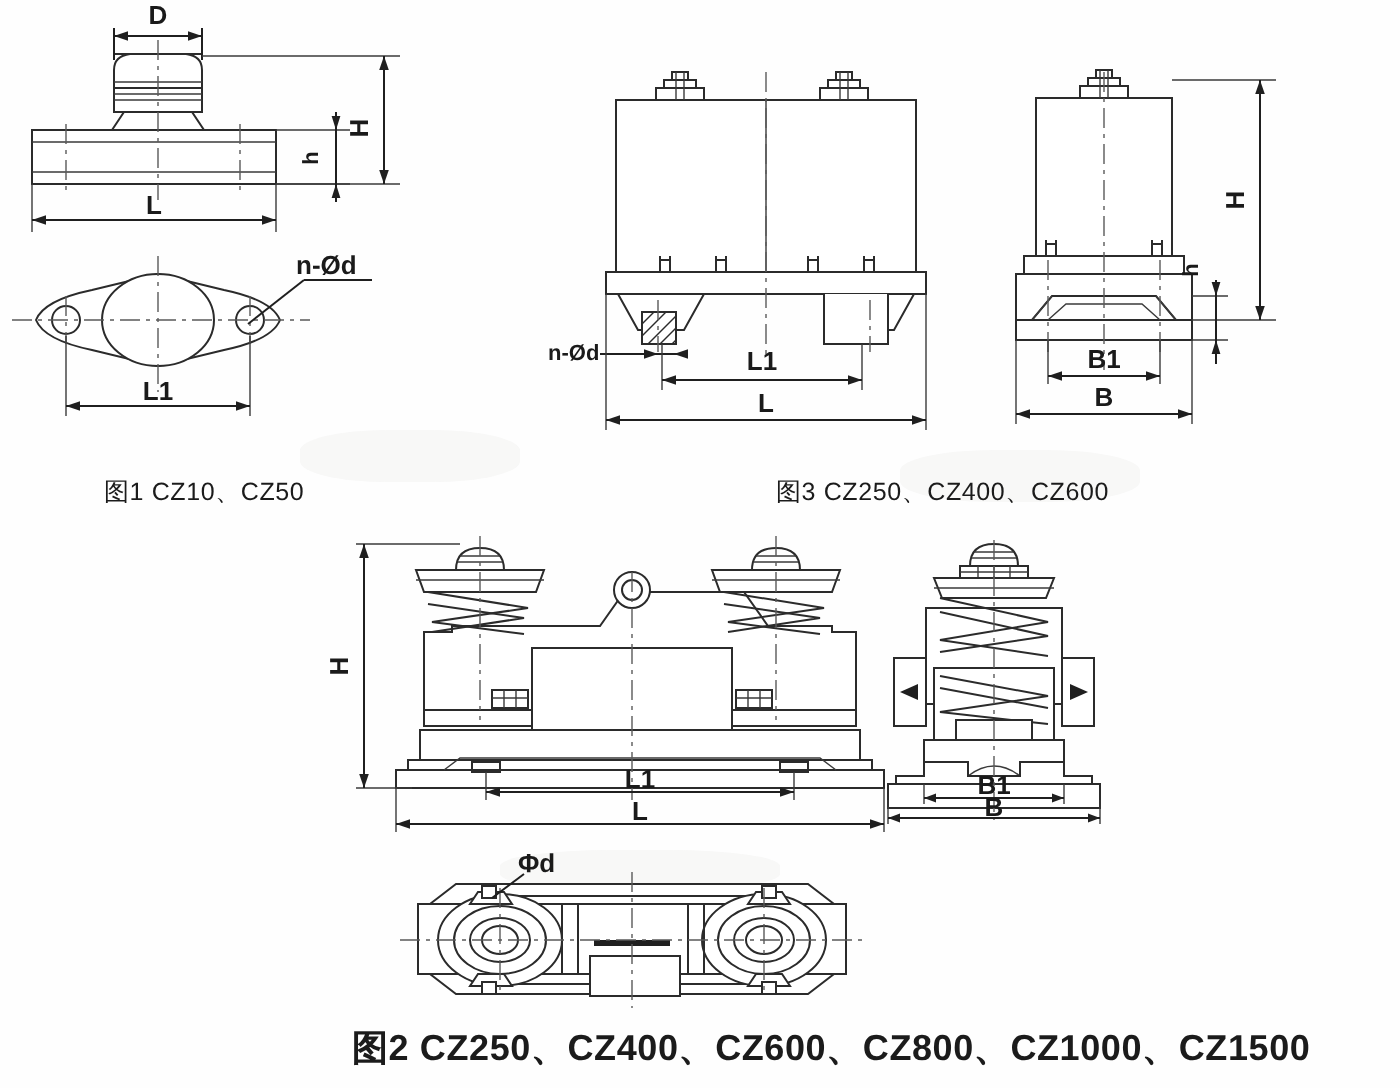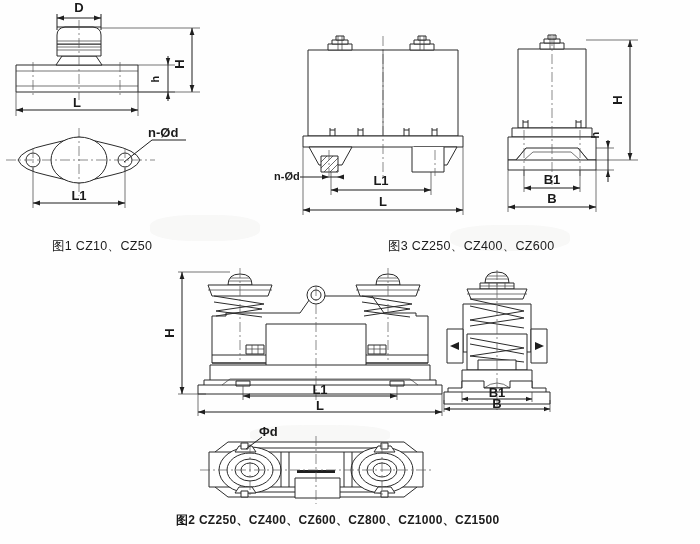--- a/index.html
+++ b/index.html
@@ -50,21 +50,21 @@
   .caption {
     position: absolute;
     font-family: "Liberation Sans", sans-serif;
     font-size: 12.5px;
     color: #1b1b1b;
     white-space: nowrap;
     letter-spacing: 0.3px;
   }
   #cap1 { left: 52px;  top: 238px; }
   #cap3 { left: 388px; top: 238px; }
-  #cap2 { left: 176px; top: 512px; font-weight: bold; font-size: 12px; }
+  #cap2 { left: 176px; top: 512px; font-weight: bold; font-size: 18px; }
   .smudge {
     position: absolute;
     background: #f3f2f0;
     opacity: 0.55;
     border-radius: 40%;
   }
 </style>
 </head>
 <body>
 

